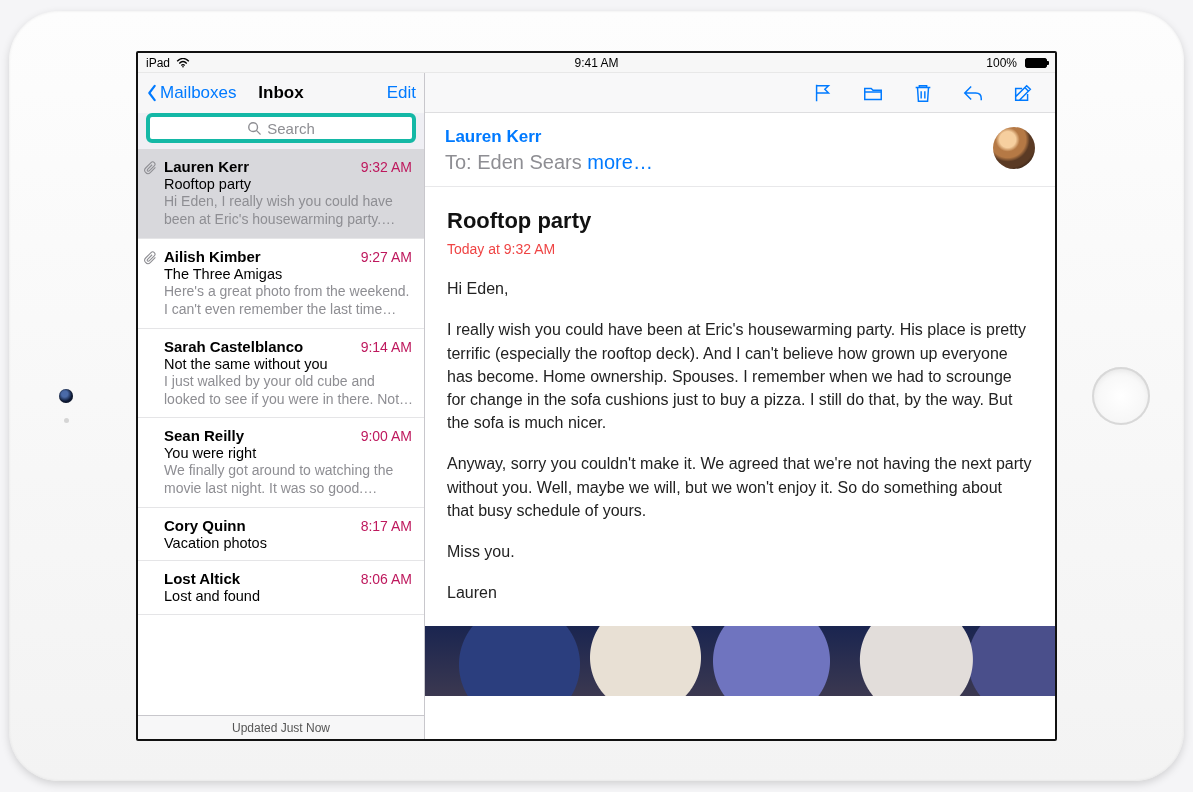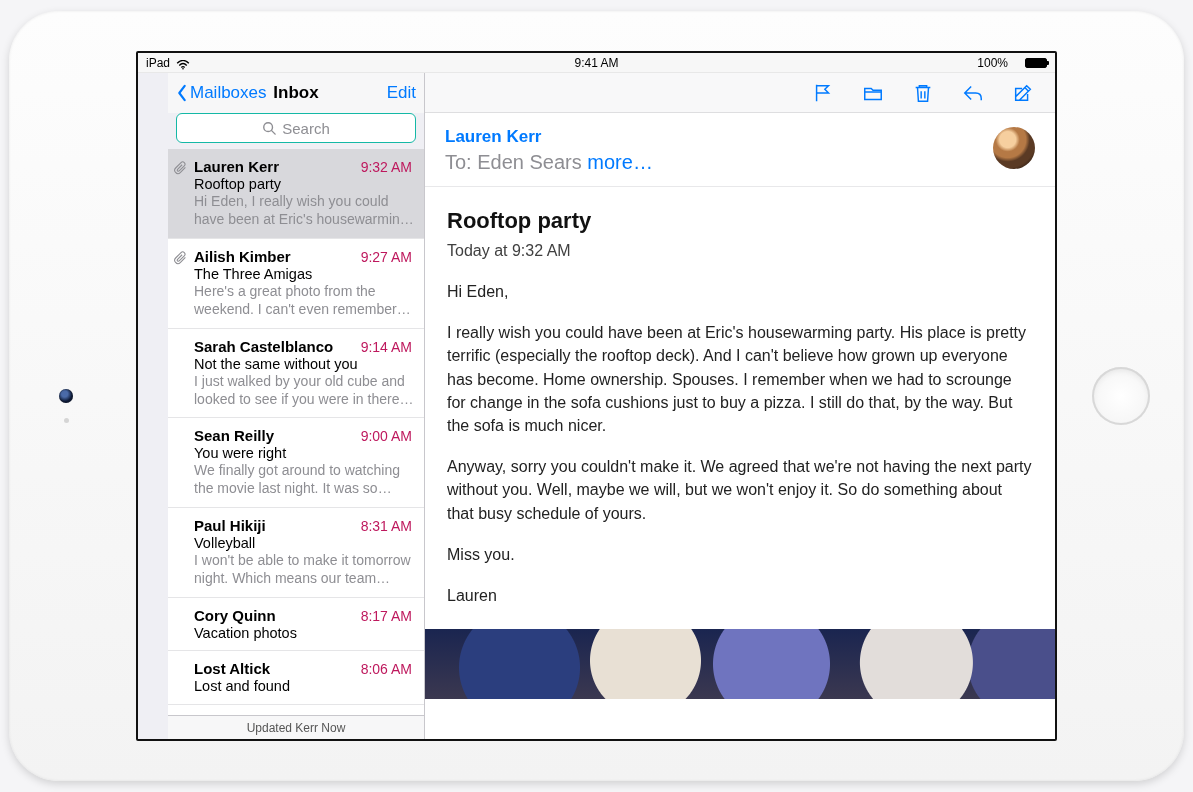--- a/index.html
+++ b/index.html
@@ -44,50 +44,50 @@
   }
   
   .status-bar {
     height: 20px; flex: 0 0 20px;
     background: #f7f7f7;
     border-bottom: 1px solid rgba(0,0,0,.06);
     display: flex; align-items: center;
     font-size: 12px; font-weight: 500;
     padding: 0 8px;
   }
-  .status-left { display:flex; align-items:flex-end; gap:6px; }
+  .status-left { display:flex; align-items:center; gap:6px; }
   .status-center { position:absolute; left:50%; transform:translateX(-50%); }
-  .status-right { margin-left:auto; display:flex; align-items:center; gap:17px; }
+  .status-right { margin-left:auto; display:flex; align-items:center; gap:8px; }
   .wifi-icon { width:14px; height:10px; }
   .battery { width:22px; height:10px; border:1px solid #000; border-radius:2px; position:relative; }
   .battery::after { content:""; position:absolute; right:-3px; top:2px; width:2px; height:4px; background:#000; border-radius:0 1px 1px 0;}
   .battery-fill { background:#000; height:100%; width:100%; }
   
   .app {
     flex:1; display:flex; min-height:0;
   }
   .sidebar {
     width: 287px; flex:0 0 287px;
     background:#efeff4;
     border-right:1px solid #c8c7cc;
-    display:flex; flex-direction:column; position:relative;padding-left:30px;
+    display:flex; flex-direction:column; position:relative;
   }
   .nav-bar {
     height:40px; display:flex; align-items:center; justify-content:space-between;
     padding: 0 8px; background:#f7f7f8;
     font-size:17px;
   }
   .nav-back { color:#007aff; display:flex; align-items:center; gap:2px; font-size:17px; }
   .chev { width:12px; height:18px; }
   .nav-title { font-weight:600; color:#000; position:absolute; left:50%; transform:translateX(-50%);}
   .nav-edit { color:#007aff; }
   .search-wrap { padding: 0 8px 6px; background:#efeff4; }
   .search {
     height:30px; background:#fff; border-radius:6px;
-    border:1px solid #14b8a6;
+    border:4px solid #14b8a6;
     display:flex; align-items:center; justify-content:center; gap:6px;
     color:#8e8e93; font-size:15px;
   }
   .mag { width:14px; height:14px; }
   .list { flex:1; overflow:hidden; background:#fff; }
   .row {
     padding: 9px 10px 9px 26px;
     border-bottom:1px solid #e5e5e7;
     position:relative;
     font-size:14px;
@@ -120,21 +120,21 @@
   }
   .from { color:#007aff; font-size:17px; font-weight:600; }
   .to-line { color:#8e8e93; font-size:20px; margin-top:4px;}
   .to-line .more { color:#007aff; }
   .avatar {
     position:absolute; right:20px; top:14px; width:42px; height:42px; border-radius:50%;
     background: radial-gradient(circle at 35% 30%, #f6cf9f 0 20%, #b57945 30% 45%, #5a3a24 55% 70%, #2c1c12 85%);
   }
   .msg-body { padding: 18px 22px 0; font-size:16px; color:#222; line-height:1.45; overflow:hidden; flex:1; display:flex; flex-direction:column;}
   .subject-h { font-size:22px; font-weight:700; color:#111; }
-  .date { color:#404040; font-size:16px; margin-top:2px; }
+  .date { color:#ef4444; font-size:14px; margin-top:2px; }
   .body-text p { margin-top:18px; white-space:pre-wrap;}
   .attachment-img {
     margin-top:22px; height:70px; border-radius:0;
     background:
       radial-gradient(circle at 15% 55%, #2b3e7e 0 60px, transparent 61px),
       radial-gradient(circle at 35% 45%, #e8e0d4 0 55px, transparent 56px),
       radial-gradient(circle at 55% 50%, #6f74bf 0 58px, transparent 59px),
       radial-gradient(circle at 78% 48%, #e2ddda 0 56px, transparent 57px),
       radial-gradient(circle at 95% 50%, #4a4f8b 0 55px, transparent 56px),
       linear-gradient(#1a2550,#3b3850);
@@ -217,39 +217,33 @@
               <div class="subject">Not the same without you</div>
               <div class="preview">I just walked by your old cube and looked to see if you were in there. Not…</div>
             </div>
             <div class="row">
               <div class="sender">Sean Reilly</div>
               <div class="time">9:00 AM</div>
               <div class="subject">You were right</div>
               <div class="preview">We finally got around to watching the movie last night. It was so good. Thanks…</div>
             </div>
             <div class="row">
-              <div class="sender">Paul Hikiji</div>
-              <div class="time">8:31 AM</div>
-              <div class="subject">Volleyball</div>
-              <div class="preview">I won't be able to make it tomorrow night. Which means our team might…</div>
-            </div>
-            <div class="row">
               <div class="sender">Cory Quinn</div>
               <div class="time">8:17 AM</div>
               <div class="subject">Vacation photos</div>
             </div>
             <div class="row">
               <div class="sender">Lost Altick</div>
               <div class="time">8:06 AM</div>
               <div class="subject">Lost and found</div>
               <div class="preview"></div>
             </div>
           </div>
         <div class="footer">
-          <span>Updated Kerr Now</span>
+          <span>Updated Just Now</span>
         </div>
       </div>
 
       <div class="content">
         <div class="toolbar">
           <div class="tb-btn">
             <svg viewBox="0 0 24 24">
                 <path d="M5 3 V21 M5 4 H18 L14 8 L18 12 H5"></path>
               </svg>
           </div>

